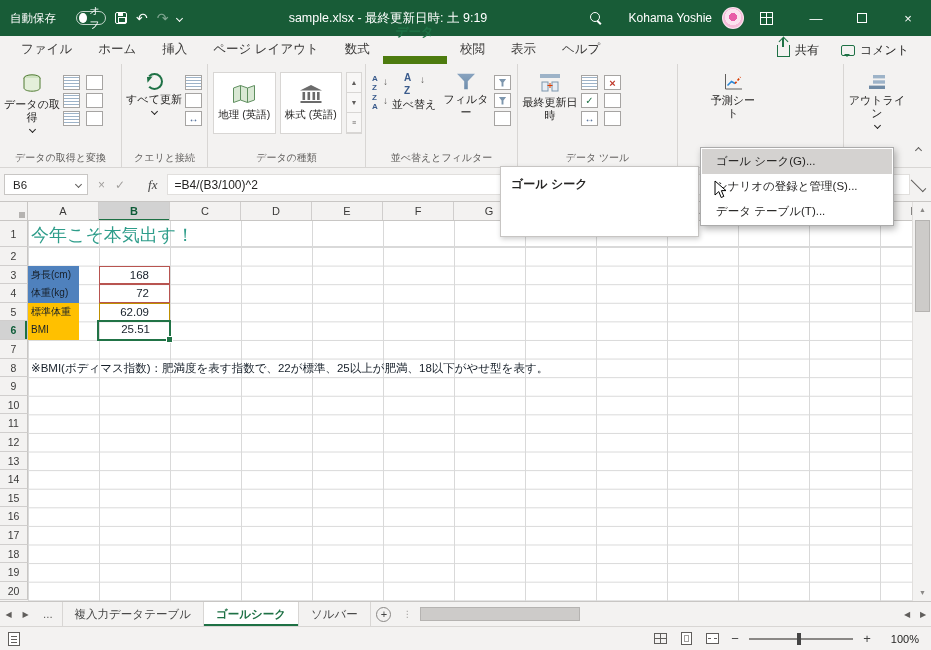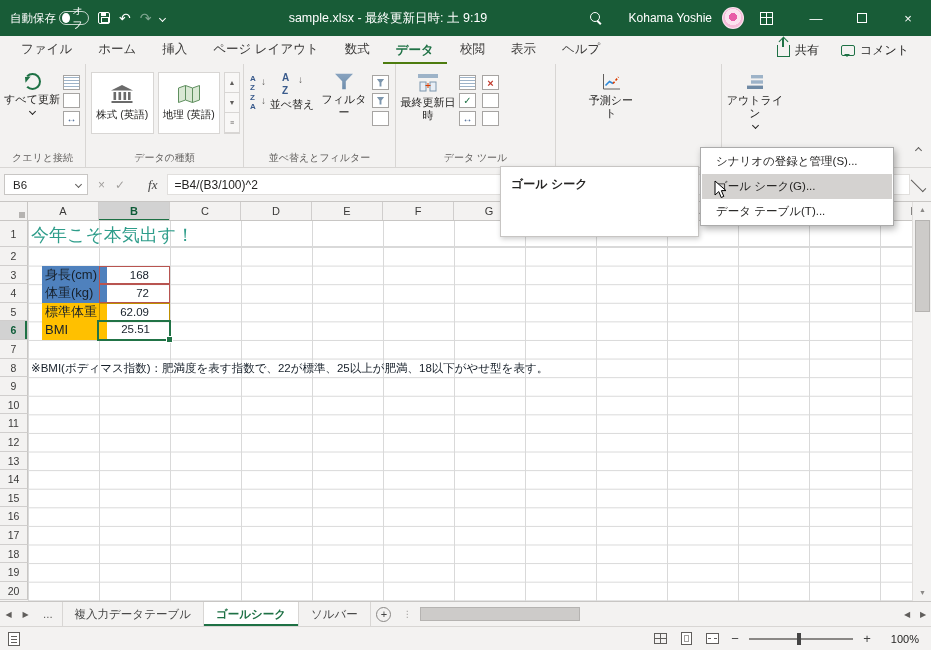--- a/index.html
+++ b/index.html
@@ -2,21 +2,21 @@
 <html><head>
 <meta charset="utf-8">
 <style>
   html,body{margin:0;padding:0;}
   *{box-sizing:border-box;font-family:"Liberation Sans","DejaVu Sans",sans-serif;}
   #app{position:relative;width:931px;height:650px;background:#fff;overflow:hidden;font-size:12px;color:#252423;-webkit-font-smoothing:antialiased;}
 
   
   .titlebar{position:absolute;left:0;top:0;width:931px;height:36px;background:#185c37;color:#fff;}
   .tb-left{position:absolute;left:10px;top:0;height:36px;display:flex;align-items:center;gap:9px;}
-  .autosave{display:flex;align-items:center;gap:3px;font-size:11.5px;}
+  .autosave{display:flex;align-items:center;gap:20px;font-size:11.5px;}
   .pill{width:30px;height:14px;border:1px solid rgba(255,255,255,.75);border-radius:8px;position:relative;display:flex;align-items:center;}
   .pill .knob{width:10px;height:10px;border-radius:50%;background:#fff;margin-left:2px;}
   .pill-state{font-size:10px;margin-left:3px;}
   .icon-save{width:12px;height:12px;border:1.4px solid #fff;border-radius:2px;position:relative;}
   .icon-save::before{content:'';position:absolute;left:2px;top:-1px;width:5px;height:4px;background:#fff;}
   .icon-save::after{content:'';position:absolute;left:2px;bottom:0;width:6px;height:4px;border:1px solid #fff;}
   .qat{font-size:14px;line-height:36px;}
   .dim{opacity:.45;}
   .chev{display:inline-block;width:5px;height:5px;border-right:1.4px solid currentColor;border-bottom:1.4px solid currentColor;transform:rotate(45deg);}
   .chev.up{transform:rotate(-135deg);}
@@ -29,21 +29,21 @@
   .avatar{width:22px;height:22px;border-radius:50%;background:radial-gradient(circle at 50% 45%,#e85ca8 0 4px,#fbe3ef 4px 8px,#f6bcd9 8px);border:1px solid rgba(255,255,255,.6);margin-right:16px;}
   .icon-ribbonopts{width:13px;height:13px;border:1.3px solid #fff;position:relative;margin-right:20px;}
   .icon-ribbonopts::before{content:'';position:absolute;left:0;top:4px;right:0;height:1.3px;background:#fff;}
   .icon-ribbonopts::after{content:'';position:absolute;top:0;left:5px;bottom:0;width:1.3px;background:#fff;}
   .winbtn{width:46px;height:36px;display:flex;align-items:center;justify-content:center;font-size:13px;}
   .icon-max{width:10px;height:10px;border:1.2px solid #fff;}
 
   
   .tabsrow{position:absolute;left:0;top:36px;width:931px;height:28px;background:#f3f2f1;display:flex;align-items:flex-end;padding-left:8px;}
   .rtab{padding:5px 13px 6px;font-size:12.5px;color:#3b3a39;white-space:nowrap;}
-  .rtab.active{color:#1e7145;font-weight:bold;border-bottom:2px solid #4d7c0f;padding-bottom:3px;}
+  .rtab.active{color:#1e7145;font-weight:bold;border-bottom:8px solid #4d7c0f;padding-bottom:15px;}
   .tabs-right{margin-left:auto;display:flex;align-items:center;gap:6px;padding-right:14px;padding-bottom:3px;}
   .pillbtn{display:flex;align-items:center;gap:5px;font-size:12px;color:#252423;padding:2px 8px;}
   .icon-share{width:13px;height:12px;border:1.3px solid #1e7145;border-top:none;position:relative;}
   .icon-share::before{content:'';position:absolute;left:4.5px;top:-7px;width:1.5px;height:9px;background:#1e7145;}
   .icon-share::after{content:'';position:absolute;left:2px;top:-7px;width:6px;height:6px;border-top:1.5px solid #1e7145;border-left:1.5px solid #1e7145;transform:rotate(45deg);}
   .icon-comment{width:14px;height:11px;border:1.3px solid #1e7145;border-radius:2px;position:relative;}
   .icon-comment::after{content:'';position:absolute;left:2px;bottom:-5px;width:0;height:0;border:3px solid transparent;border-top-color:#1e7145;}
 
   
   .ribbon{position:absolute;left:0;top:64px;width:931px;height:104px;background:#f3f2f1;border-bottom:1px solid #d8d6d4;display:flex;overflow:hidden;}
@@ -94,21 +94,21 @@
   .colh{width:71px;height:19px;line-height:18px;text-align:center;font-size:11px;color:#3b3a39;border-right:1px solid #d0cecd;flex:0 0 71px;}
   .colh.sel{background:#d2d2d2;color:#0e5c38;font-weight:bold;box-shadow:inset 0 -2px 0 #1e7145;}
   .rowheads{position:absolute;left:0;top:221px;width:28px;height:380px;background:#f3f2f1;overflow:hidden;}
   .rowh{height:18.6px;line-height:18.6px;text-align:center;font-size:10.5px;color:#3b3a39;border-bottom:1px solid #d0cecd;border-right:1px solid #c8c6c4;}
   .rowh.tall{height:26px;line-height:26px;}
   .rowh.sel{background:#d2d2d2;color:#0e5c38;font-weight:bold;box-shadow:inset -2px 0 0 #1e7145;}
   .cells{position:absolute;left:28px;top:221px;width:884px;height:380px;background:#fff;overflow:hidden;}
   .r1lines{position:absolute;left:0;top:0;right:0;height:26px;background-image:linear-gradient(to right,#d9d9d9 1px,transparent 1px);background-size:71px 26px;border-bottom:1px solid #d9d9d9;}
   .rnlines{position:absolute;left:0;top:26px;right:0;bottom:0;background-image:linear-gradient(to right,#d9d9d9 1px,transparent 1px),linear-gradient(to bottom,#d9d9d9 1px,transparent 1px);background-size:71px 18.6px;}
   .a1head{position:absolute;left:3px;top:2px;font-size:18px;color:#2e9d8a;white-space:nowrap;z-index:2;}
-  .clabel{position:absolute;left:14px;width:65px;height:18.6px;line-height:18.6px;padding-left:3px;font-size:13px;color:#17202a;z-index:2;}
+  .clabel{position:absolute;left:0;width:51px;height:18.6px;line-height:18.6px;padding-left:3px;font-size:10px;color:#17202a;z-index:2;}
   .fill-blue{background:#4f81bd;}
   .fill-gold{background:#ffc000;}
   .cval{position:absolute;left:71px;width:71px;height:18.6px;line-height:17.6px;text-align:right;padding-right:20px;font-size:11.5px;color:#17202a;z-index:2;}
   .bd-red{border:1px solid #b85450;}
   .bd-gold{border:1px solid #bf9000;}
   .selbox{position:absolute;left:69px;top:99.4px;width:74px;height:20.6px;border:2px solid #217346;z-index:3;pointer-events:none;}
   .selbox::after{content:'';position:absolute;right:-4px;bottom:-4px;width:5px;height:5px;background:#217346;border:1px solid #fff;}
   .cnote{position:absolute;left:3px;top:137.6px;height:18.6px;line-height:18.6px;font-size:11.5px;color:#17202a;white-space:nowrap;z-index:2;}
 
   
@@ -210,53 +210,72 @@
       </div>
       <div class="pillbtn">
         <span class="icon-comment"></span>
         <span>コメント</span>
       </div>
     </div>
   </div>
 
   <div class="ribbon">
 
+    <div class="rgroup" style="width:122px;">
+      <div class="bigbtn">
+        <svg width="22" height="22">
+            <ellipse cx="11" cy="5" rx="8" ry="3.2" fill="#cfe3c2" stroke="#4e7a30"></ellipse>
+            <path d="M3 5 V15 C3 16.8 6.6 18.2 11 18.2 C15.4 18.2 19 16.8 19 15 V5" fill="#e4efda" stroke="#4e7a30"></path>
+          </svg>
+        <span class="biglabel">データの取得</span>
+        <span class="chev"></span>
+      </div>
+      <div class="smgrid">
+        <div class="smicon bars"></div>
+        <div class="smicon"></div>
+        <div class="smicon bars"></div>
+        <div class="smicon"></div>
+        <div class="smicon bars"></div>
+        <div class="smicon"></div>
+      </div>
+      <div class="glabel">データの取得と変換</div>
+    </div>
 
     <div class="rgroup" style="width:86px;">
       <div class="bigbtn">
         <span class="icon-refresh"></span>
         <span class="biglabel">すべて更新</span>
         <span class="chev"></span>
       </div>
       <div class="smcol">
         <div class="smicon bars"></div>
         <div class="smicon"></div>
         <div class="smicon mark-arrows"></div>
       </div>
       <div class="glabel">クエリと接続</div>
     </div>
 
     <div class="rgroup" style="width:158px;">
+      <div class="tile">
+        <svg width="24" height="20">
+            <path d="M1.5 4 L8.5 1.5 L15.5 4 L22.5 1.5 V16 L15.5 18.5 L8.5 16 L1.5 18.5 Z" fill="#d9e8d4" stroke="#5f8f5f"></path>
+            <path d="M8.5 1.5 V16 M15.5 4 V18.5" stroke="#5f8f5f" fill="none"></path>
+          </svg>
+        <span class="tilelabel">地理 (英語)</span>
+      </div>
       <div class="tile">
         <svg width="24" height="20">
             <polygon points="12,1 23,6.5 1,6.5" fill="#6b6b6b"></polygon>
             <rect x="3.5" y="8" width="2.6" height="8" fill="#6b6b6b"></rect>
             <rect x="8.5" y="8" width="2.6" height="8" fill="#6b6b6b"></rect>
             <rect x="13.5" y="8" width="2.6" height="8" fill="#6b6b6b"></rect>
             <rect x="18" y="8" width="2.6" height="8" fill="#6b6b6b"></rect>
             <rect x="1.5" y="17" width="21" height="2" fill="#6b6b6b"></rect>
           </svg>
         <span class="tilelabel">株式 (英語)</span>
-      </div>
-      <div class="tile">
-        <svg width="24" height="20">
-            <path d="M1.5 4 L8.5 1.5 L15.5 4 L22.5 1.5 V16 L15.5 18.5 L8.5 16 L1.5 18.5 Z" fill="#d9e8d4" stroke="#5f8f5f"></path>
-            <path d="M8.5 1.5 V16 M15.5 4 V18.5" stroke="#5f8f5f" fill="none"></path>
-          </svg>
-        <span class="tilelabel">地理 (英語)</span>
       </div>
       <div class="gallery-arrows">
         <div class="garrow">▲</div>
         <div class="garrow">▼</div>
         <div class="garrow">≡</div>
       </div>
       <div class="glabel">データの種類</div>
     </div>
 
     <div class="rgroup" style="width:152px;">
@@ -407,22 +426,22 @@
     <div class="vs-thumb"></div>
     <div class="vs-down">▼</div>
   </div>
 
   <div class="tooltip">
     <div class="tt-title">ゴール シーク</div>
   </div>
 
   <div class="menu">
     <div>
+        <div class="mitem hl">ゴール シーク(G)...</div>
         <div class="mitem">シナリオの登録と管理(S)...</div>
-        <div class="mitem hl">ゴール シーク(G)...</div>
         <div class="mitem">データ テーブル(T)...</div>
       </div>
   </div>
   <svg class="cursor" width="13" height="19" viewBox="0 0 13 19">
     <path d="M1 1 L1 15 L4.8 11.6 L7.2 17.5 L9.8 16.4 L7.4 10.6 L12 10.6 Z" fill="#fff" stroke="#000" stroke-width="1"></path>
   </svg>
 
   <div class="sheetbar">
     <div class="tabnav">◀</div>
     <div class="tabnav">▶</div>

